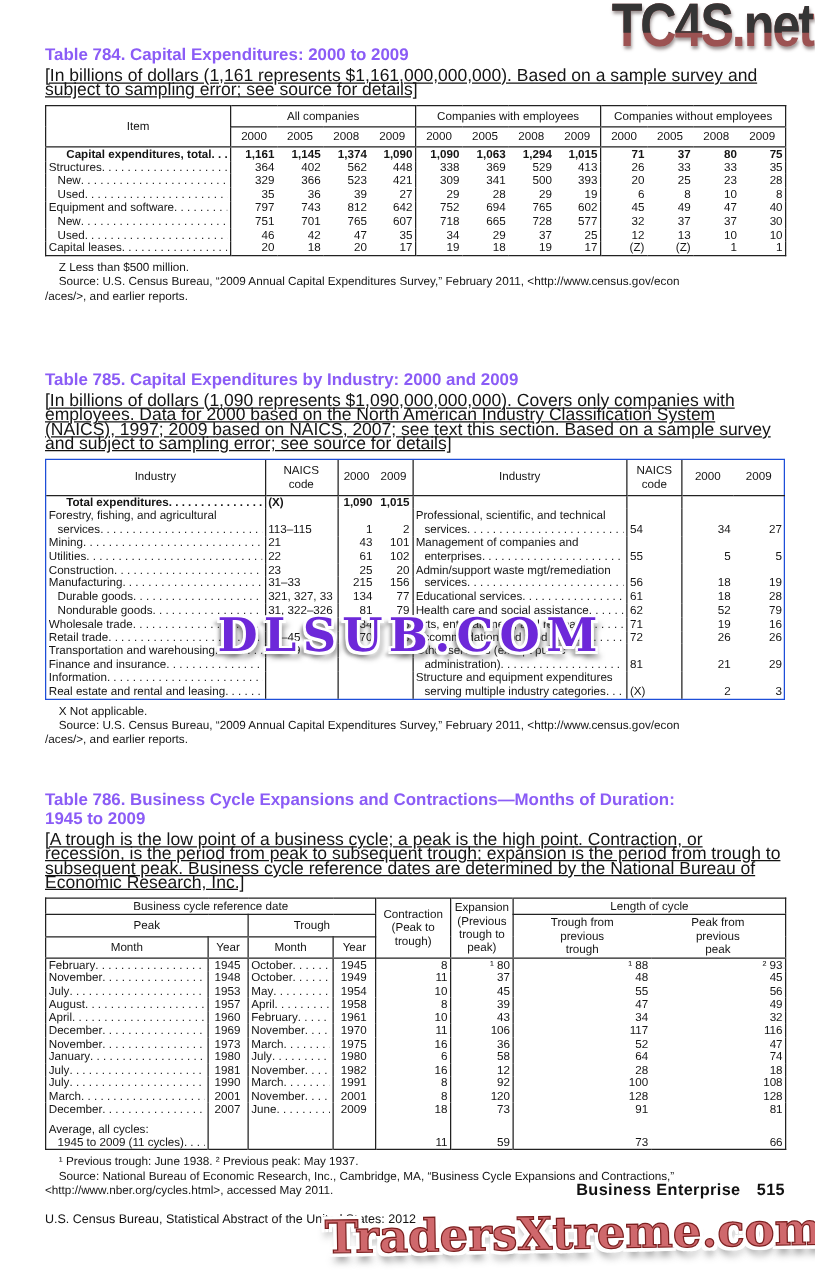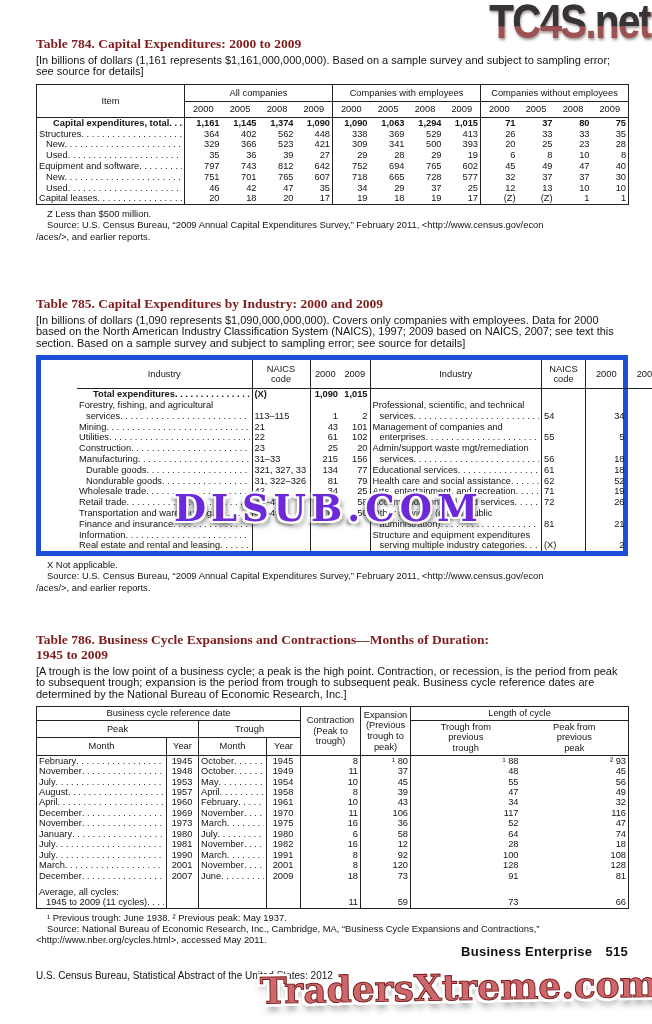--- a/index.html
+++ b/index.html
@@ -1,21 +1,21 @@
 <!DOCTYPE html>
 <html><head>
 <meta charset="utf-8">
 <style>
   html,body{margin:0;padding:0;background:#e8e8e8;}
   .page{position:relative;width:652px;height:1024px;background:#fff;overflow:hidden;
         font-family:"Liberation Sans",sans-serif;color:#141414;}
   .sect{position:absolute;left:36px;width:592px;}
-  .tbl-title{font-family:Liberation Serif, serif;font-weight:700;font-size:13.5px;
-             line-height:15px;margin:0 0 4px 0;color:#7f1d1d;}
-  .note{font-size:11px;line-height:11.4px;margin:0 0 6px 0;}
+  .tbl-title{font-family:Liberation Sans, sans-serif;font-weight:700;font-size:13.5px;
+             line-height:15px;margin:0 0 4px 0;color:#8b5cf6;}
+  .note{font-size:14px;line-height:11.4px;margin:0 0 6px 0;text-decoration:underline;}
   .fnl{font-size:9.4px;line-height:11.2px;}
   .ind1{text-indent:11px;}
   .fnblock{margin-top:3px;}
 
   
   table.dtable{border-collapse:collapse;table-layout:fixed;font-size:9.3px;color:#141414;}
   .dtable th{border-bottom:1px solid #222;font-weight:400;padding:1px 2px;
              vertical-align:middle;text-align:center;line-height:10.6px;}
   .dtable td{padding:0 2px;vertical-align:bottom;line-height:10.8px;}
   .gs{border-left:1px solid #222;}
@@ -29,21 +29,21 @@
   .ind2{padding-left:14px;}
   .dots{flex:1;overflow:hidden;white-space:nowrap;}
   .dots::before{content:" . . . . . . . . . . . . . . . . . . . . . . . . . . . . . . . . . . . . . . . . . . . . . . . . . . . . . . . . . . . .";}
 
   
   .t784{width:592px;border:1px solid #222;}
   .t784 th.grp{height:14px;}
   .t784 th.yr{height:13px;}
 
   
-  .t785wrap{display:flex;border:5px solid #1d4ed8;padding-left:36px;}
+  .t785wrap{display:flex;border:1px solid #1d4ed8;}
   .t785l{width:293px;border-right:1px solid #222;}
   .t785r{width:297px;}
   .t785 th{height:26px;}
   .naics{padding-left:2px;white-space:nowrap;overflow:hidden;}
 
   
   .t786{width:592px;border:1px solid #222;padding-left:48px;}
   .t786 td{line-height:10.45px;}
   .t786 .line{min-height:10.45px;}
   .th-c{vertical-align:bottom;text-align:center;padding-right:4px;padding-bottom:2px;}

